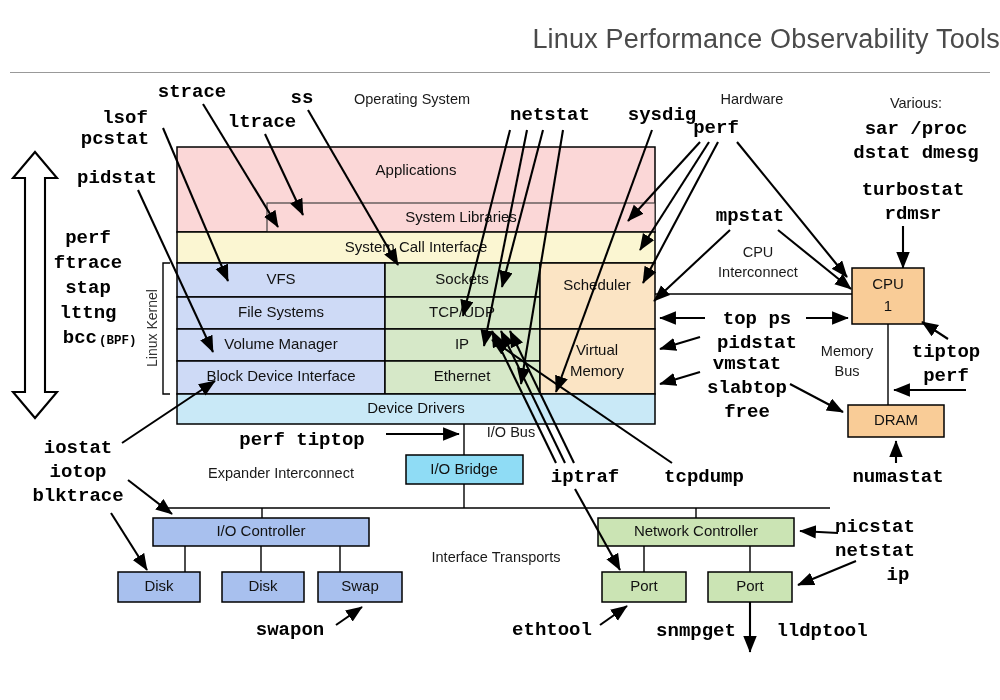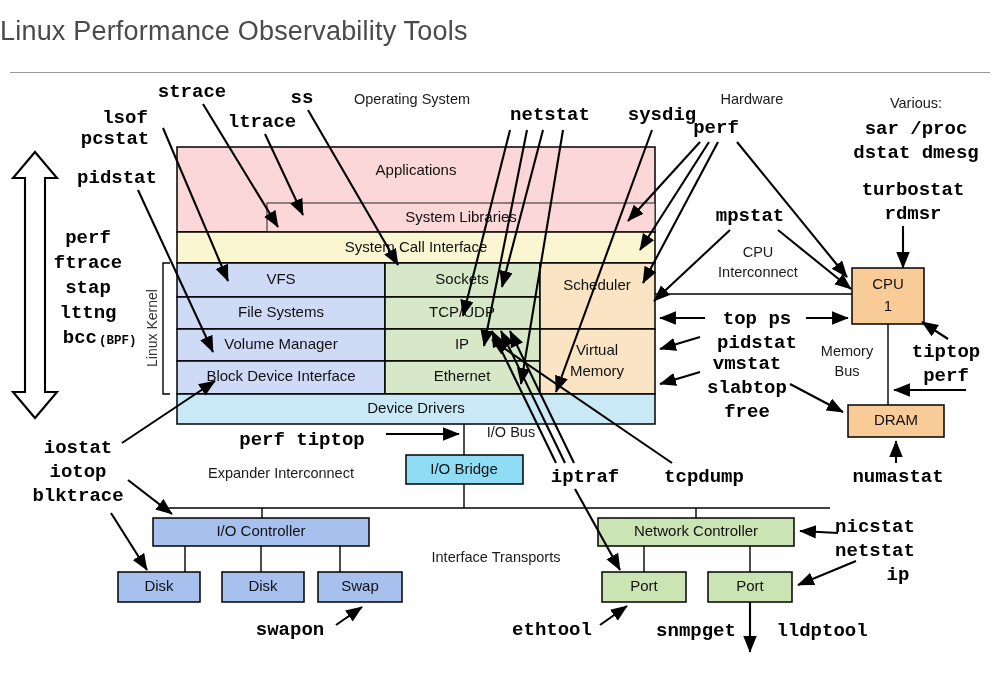--- a/index.html
+++ b/index.html
@@ -1,19 +1,19 @@
 <!DOCTYPE html>
 <html><head>
 <meta charset="utf-8">
 <style>
   html,body{margin:0;padding:0;background:#ffffff;}
   body{width:1000px;height:700px;overflow:hidden;font-family:"Liberation Sans",sans-serif;}
   #root{position:relative;width:1000px;height:700px;background:#fff;}
   .title{
-    position:absolute;left:0;top:16px;width:1000px;text-align:left;
+    position:absolute;left:0;top:24px;width:1000px;text-align:right;
     font-family:"Liberation Sans",sans-serif;font-weight:300;
     font-size:27px;color:#4a4a4a;letter-spacing:.2px;
   }
   .rule{position:absolute;left:10px;top:72px;width:980px;height:1px;background:#999;}
   svg.layer{position:absolute;left:0;top:0;width:1000px;height:700px;overflow:visible;}
   .boxlbl{
     font-family:"Liberation Sans",sans-serif;font-size:15px;fill:#111;
     text-anchor:middle;dominant-baseline:middle;
   }
   .plain{

